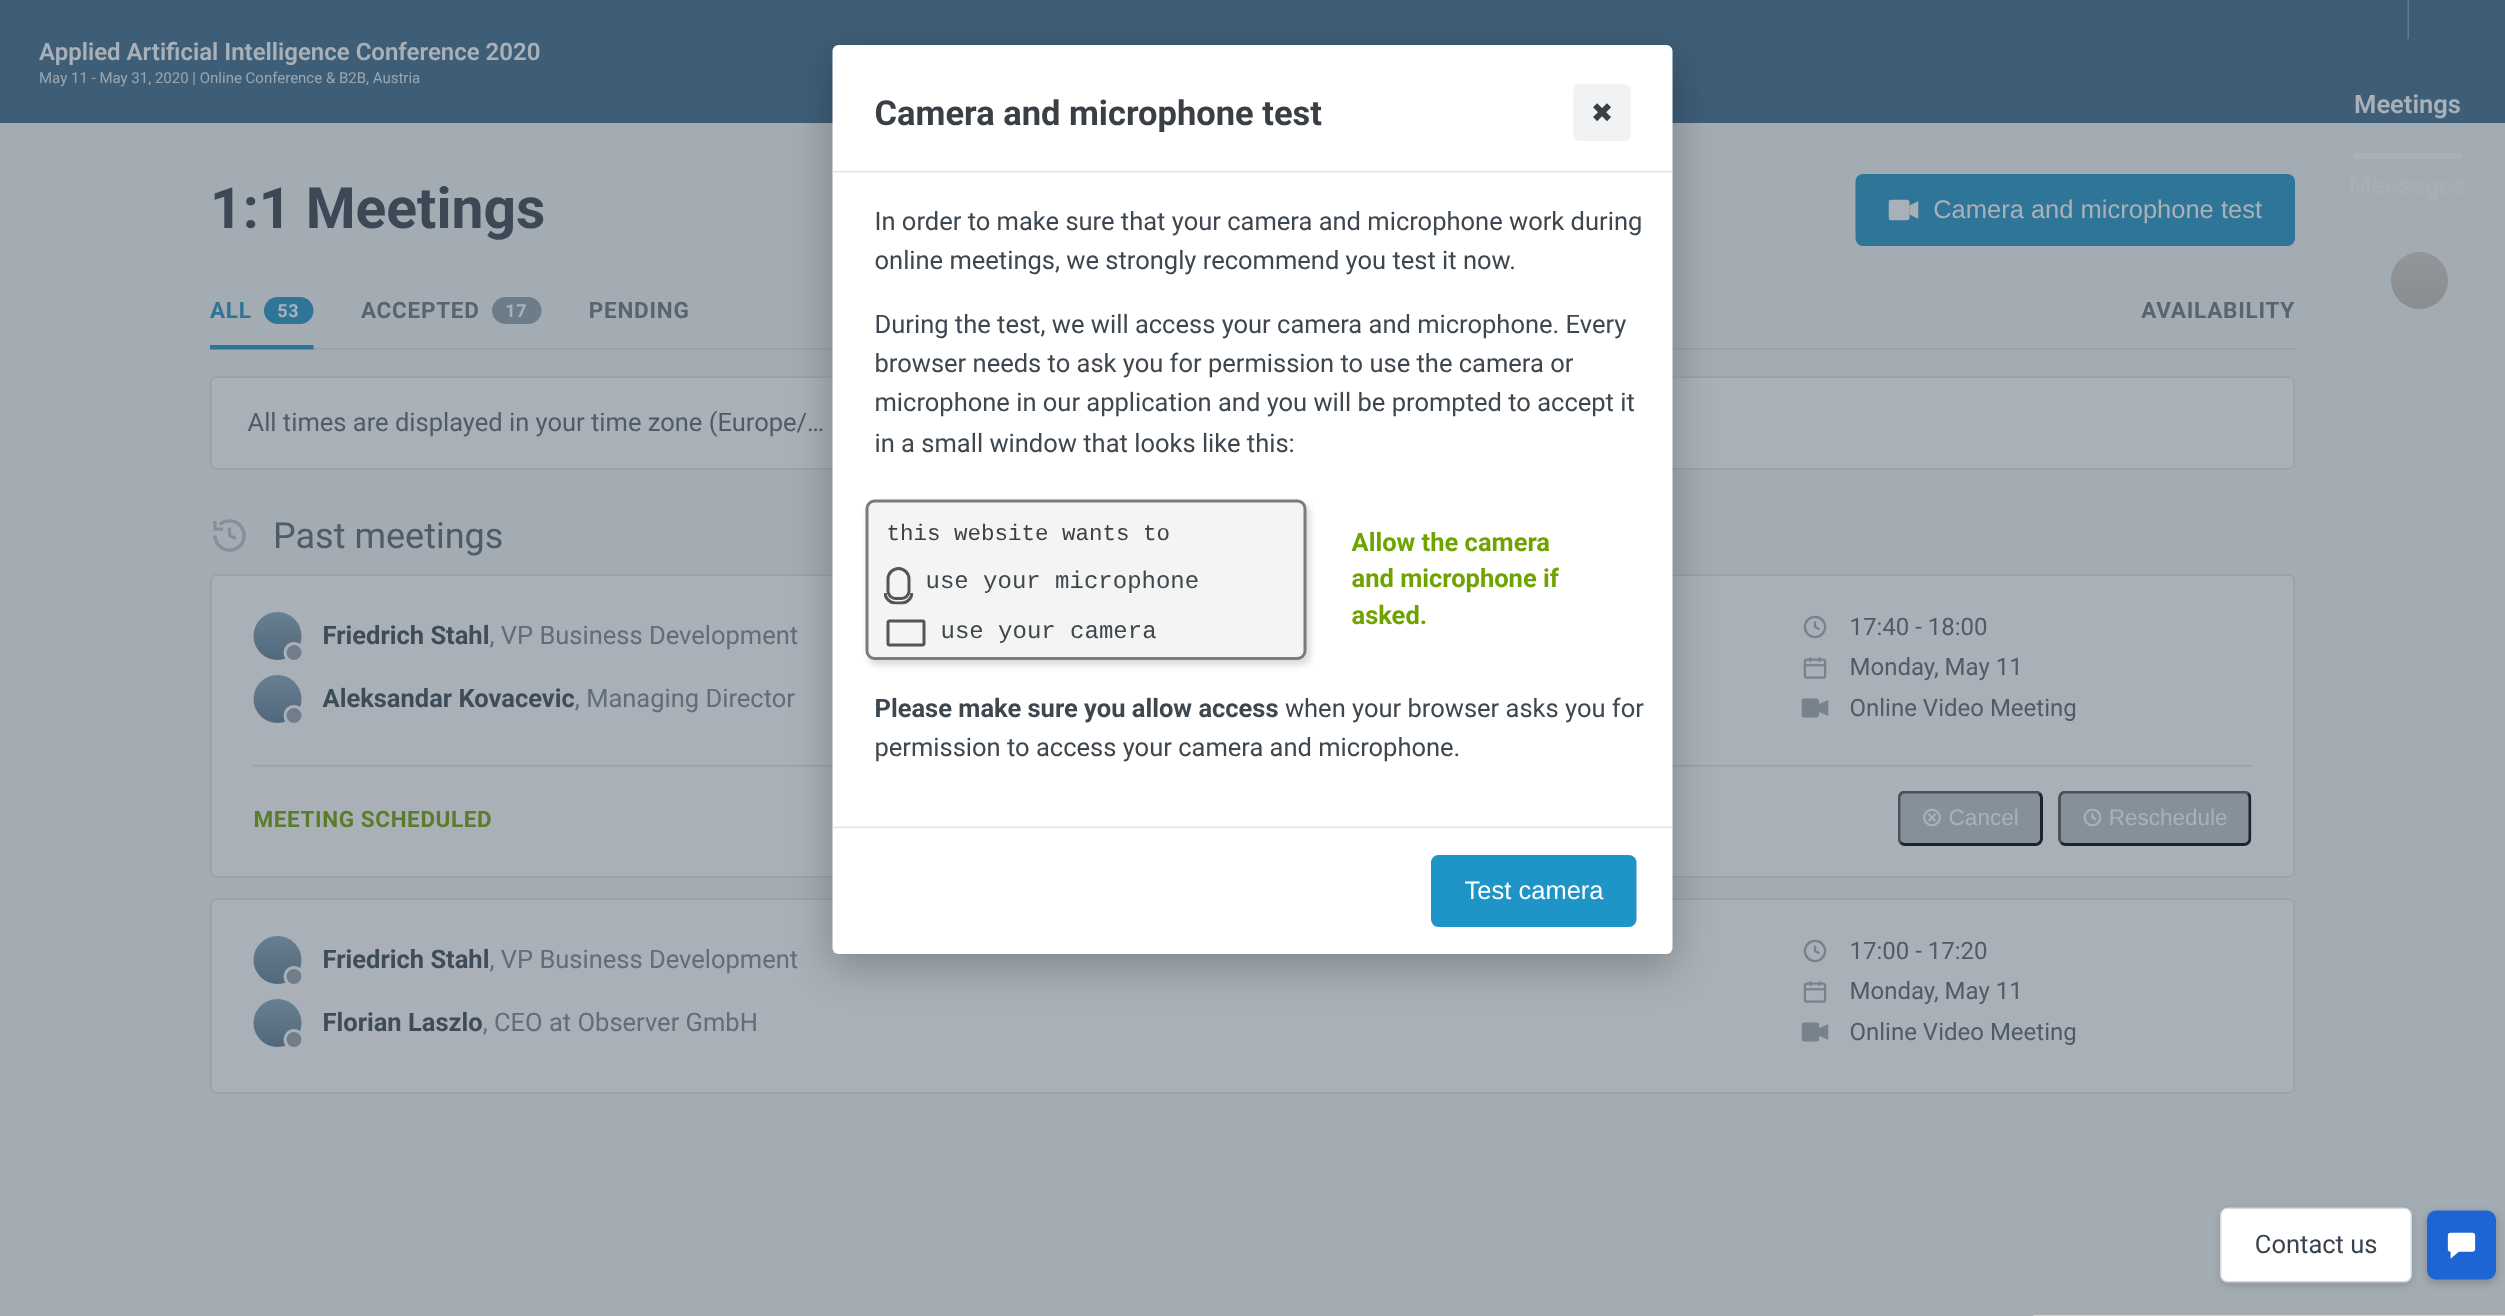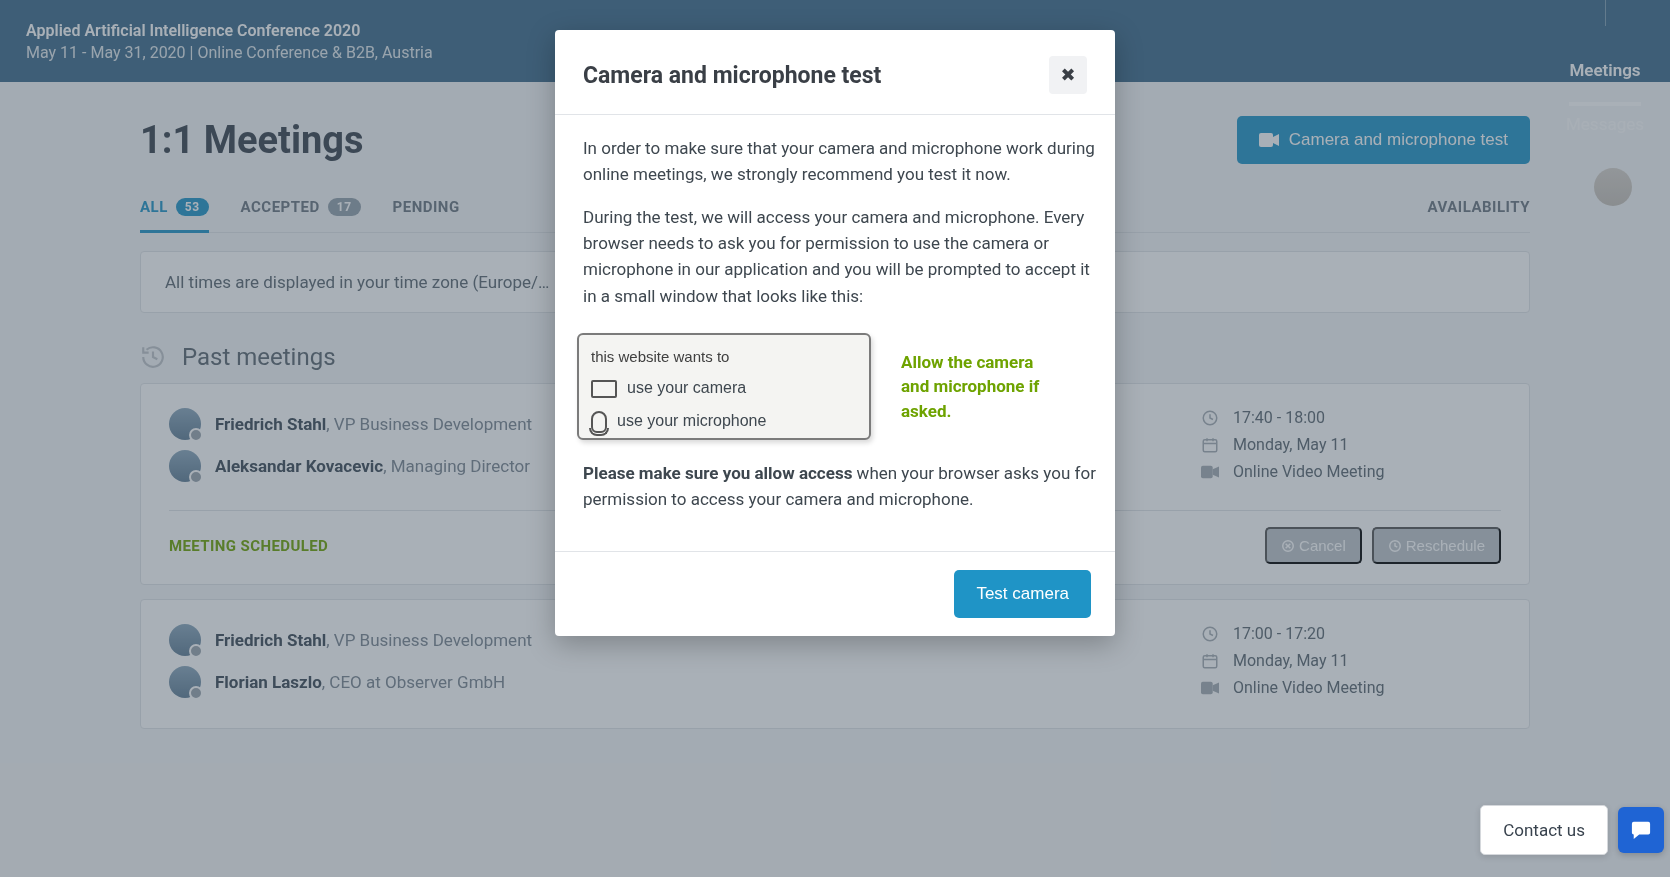--- a/index.html
+++ b/index.html
@@ -15,21 +15,21 @@
     --border:#e1e4e8;
     --chat:#1f64d4;
     font-family: "Segoe UI", Roboto, "Helvetica Neue", Arial, sans-serif;
   }
   html,body{margin:0;padding:0;background:var(--bg);color:var(--text);}
   body{width:1670px;height:877px;overflow:hidden;position:relative;}
 
   
   .topbar{height:82px;background:var(--brand);color:#fff;display:flex;align-items:center;padding:0 26px;}
   .event-title{font-size:16px;font-weight:600;}
-  .event-sub{font-size:16px;opacity:.85;margin-top:3px;}
+  .event-sub{font-size:10px;opacity:.85;margin-top:3px;}
   .nav{margin-left:auto;display:flex;align-items:center;gap:34px;font-size:17px;flex-direction:column;}
   .nav .item{opacity:.9;cursor:pointer;position:relative;}
   .nav .item.active{opacity:1;font-weight:600;}
   .nav .item.active::after{content:"";position:absolute;left:0;right:0;bottom:-26px;height:4px;background:#fff;}
   .nav-divider{width:1px;height:42px;background:rgba(255,255,255,.35);}
   .avatar{width:38px;height:38px;border-radius:50%;background:linear-gradient(#d6d0c9,#c6c0b8);margin-left:16px;}
 
   
   .page{max-width:1390px;margin:0 auto;padding:34px 0 0;}
   .page-head{display:flex;align-items:center;justify-content:space-between;}
@@ -79,21 +79,21 @@
   .modal-close{margin-left:auto;width:38px;height:38px;border:none;background:#f1f2f4;border-radius:4px;font-size:18px;cursor:pointer;color:#3a3f46;}
   .modal-body{padding:4px 18px 22px 28px;overflow-y:scroll;border-top:1px solid var(--border);border-bottom:1px solid var(--border);color:#3e474f;font-size:17px;line-height:1.55;flex:1;}
   .modal-body p{margin:16px 0;}
   .modal-body::-webkit-scrollbar{width:16px;}
   .modal-body::-webkit-scrollbar-track{background:#f1f1f1;}
   .modal-body::-webkit-scrollbar-thumb{background:#c6c6c6;border:3px solid #f1f1f1;border-radius:2px;}
   .modal-foot{padding:18px 24px;display:flex;justify-content:flex-end;}
 
   
   .perm-wrap{display:flex;align-items:center;gap:30px;margin:24px 6px 20px -6px;}
-  .perm-box{border:2px solid #7b7b7b;border-radius:6px;width:290px;background:#f4f4f2;font-family:Liberation Sans, sans-serif;box-shadow:2px 3px 5px rgba(0,0,0,.15);}
+  .perm-box{border:2px solid #7b7b7b;border-radius:6px;width:290px;background:#f4f4f2;font-family:Liberation Mono, monospace;box-shadow:2px 3px 5px rgba(0,0,0,.15);}
   .perm-top{padding:10px 12px 4px;font-size:15px;color:#404040;}
   .perm-line{display:flex;align-items:center;gap:10px;padding:4px 12px;font-size:16px;}
   .sketch-cam{width:22px;height:14px;border:2px solid #555;border-radius:2px;position:relative;}
   .sketch-mic{width:12px;height:18px;border:2px solid #555;border-radius:8px 8px 6px 6px;position:relative;}
   .sketch-mic::after{content:"";position:absolute;left:-4px;right:-4px;bottom:-5px;height:6px;border:2px solid #555;border-top:none;border-radius:0 0 10px 10px;}
   .perm-bot{border-top:2px solid #7b7b7b;background:#fff;padding:10px 10px;display:flex;justify-content:flex-end;gap:8px;position:relative;}
   .perm-btn{border:2px solid #3a3a3a;border-radius:4px;padding:4px 16px;font-family:inherit;font-size:17px;background:#f0efec;}
   .perm-circle{position:absolute;right:-12px;top:-8px;width:118px;height:66px;border:4px solid var(--green);border-radius:50%;pointer-events:none;}
   .perm-note{color:var(--green);font-weight:700;font-size:17px;line-height:1.45;max-width:150px;}
 
@@ -270,26 +270,26 @@
       </button>
     </div>
     <div class="modal-body">
       <p>In order to make sure that your camera and microphone work during online meetings, we strongly recommend you test it now.</p>
       <p>During the test, we will access your camera and microphone. Every browser needs to ask you for permission to use the camera or microphone in our application and you will be prompted to accept it in a small window that looks like this:</p>
 
       <div class="perm-wrap">
         <div class="perm-box">
           <div class="perm-top">this website wants to</div>
           <div class="perm-line">
+              <div class="sketch-mic"></div>
+              <span>use your microphone</span>
+            </div>
+          <div class="perm-line">
               <div class="sketch-cam"></div>
               <span>use your camera</span>
-            </div>
-          <div class="perm-line">
-              <div class="sketch-mic"></div>
-              <span>use your microphone</span>
             </div>
         </div>
         <div class="perm-note">Allow the camera and microphone if asked.</div>
       </div>
 
       <p><span class="strong">Please make sure you allow access</span><span> when your browser asks you for permission to access your camera and microphone.</span></p>
     </div>
     <div class="modal-foot">
       <button class="btn btn-primary">
         <span>Test camera</span>

